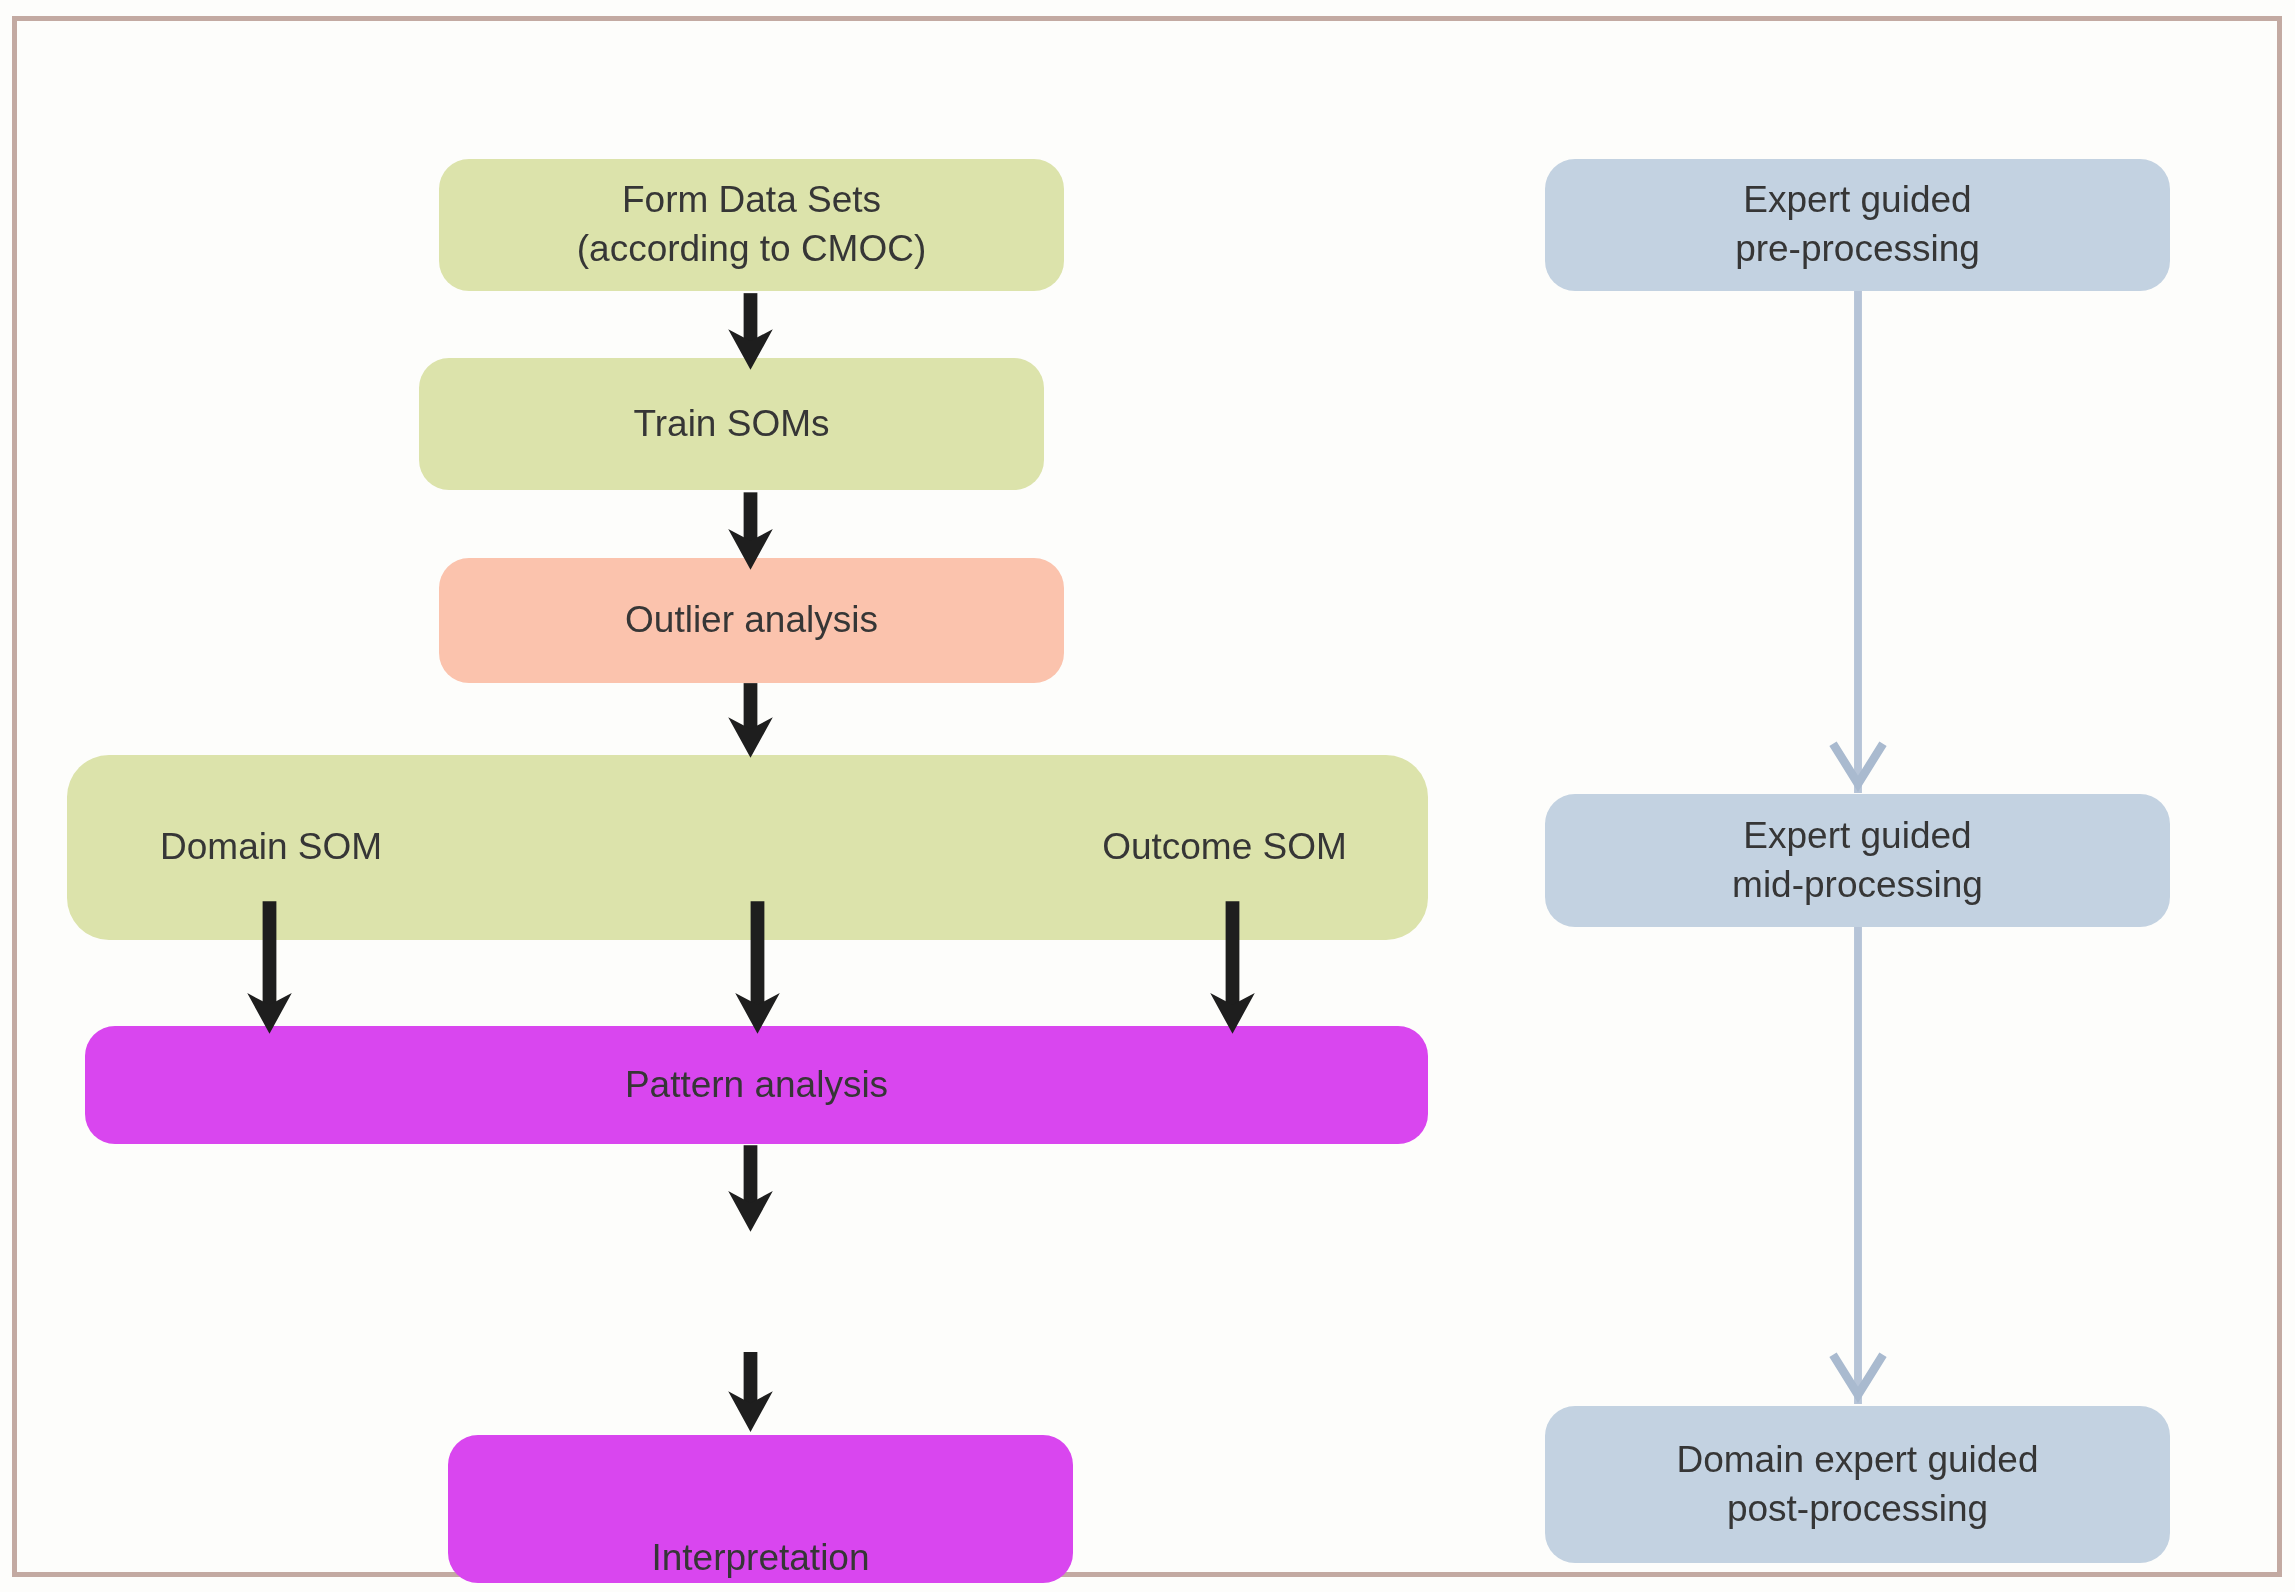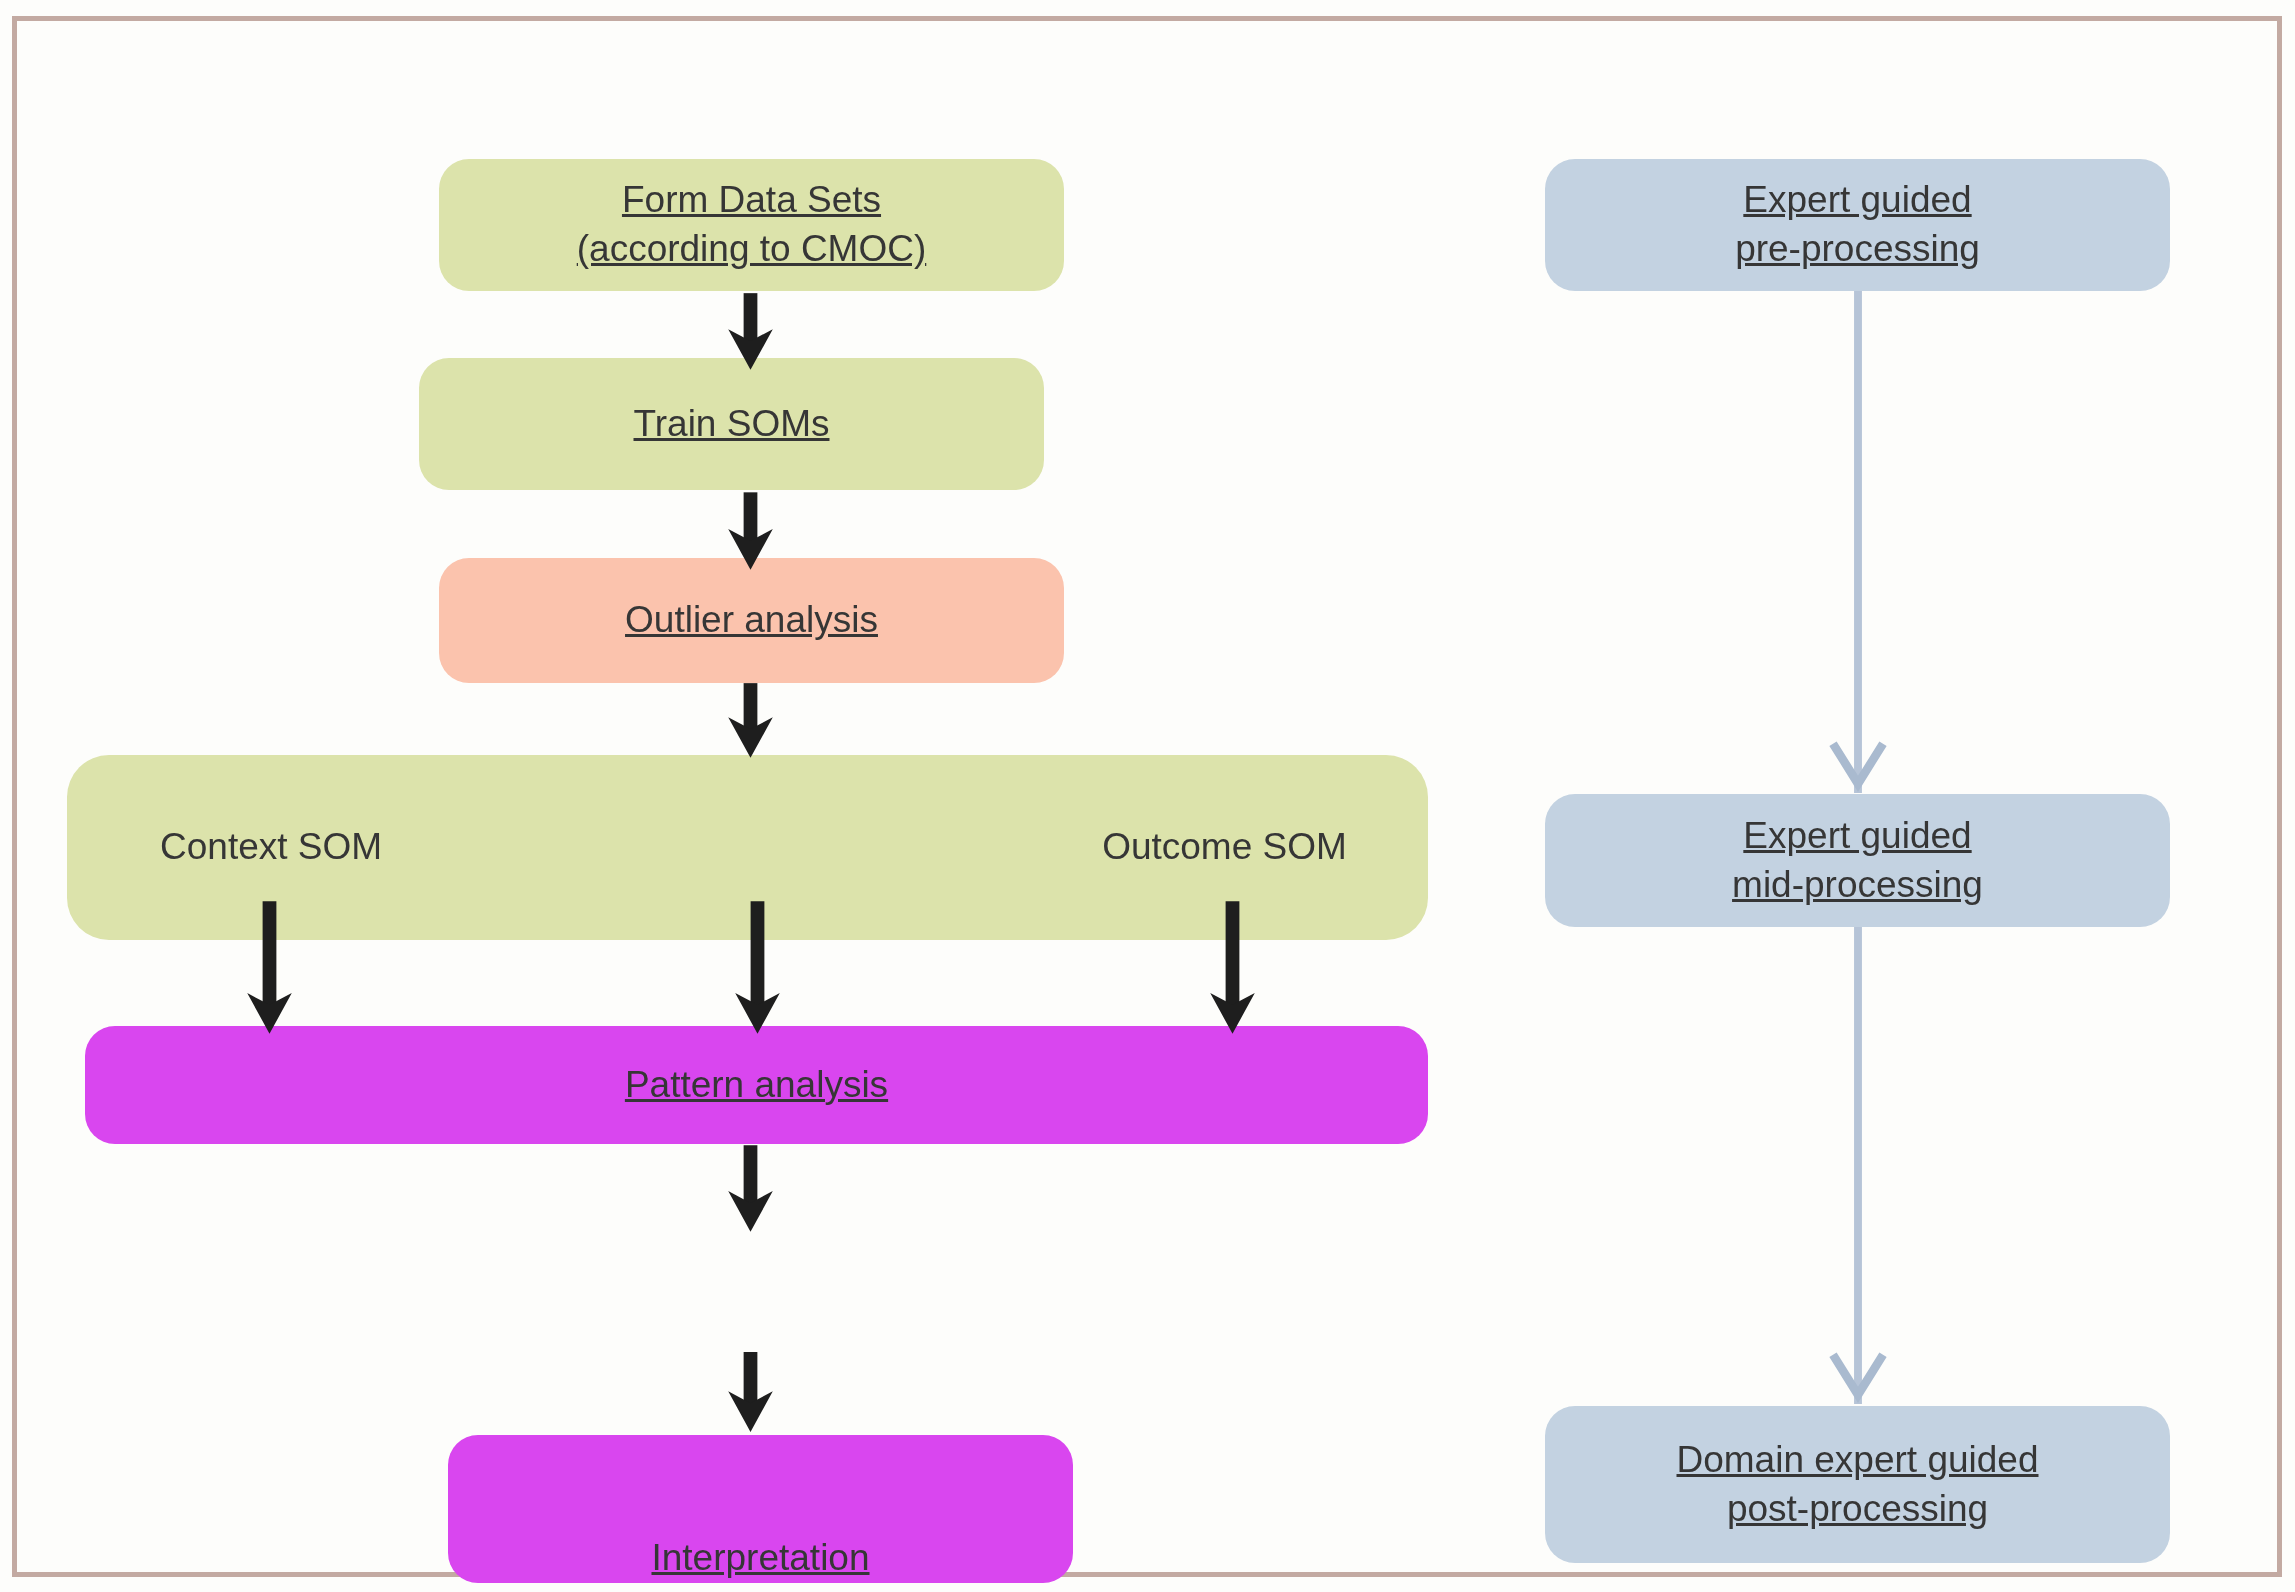--- a/index.html
+++ b/index.html
@@ -15,21 +15,20 @@
     border:5.3px solid #c3aaa2;
     background:transparent;
   }
   .node{
     position:absolute;
     display:flex;flex-direction:column;align-items:center;justify-content:center;
     text-align:center;
     border-radius:30px;
     font-size:37px;line-height:1.32;
     color:#363636;
-    text-decoration:underline;
   }
   .node span{display:block;}
   .green{background:#dce3ab;}
   .salmon{background:#fbc3ad;text-align:center;}
   .yellow{background:#d946ef;}
   .blue{background:#c3d2e1;}
   .wide{border-radius:42px;}
   .som-label{
     position:absolute;top:0;height:100%;
     display:flex;flex-direction:column;align-items:center;justify-content:center;
@@ -52,21 +51,21 @@
   <div class="node green" style="left:419px;top:358px;width:625px;height:132px;">
     <span>Train SOMs</span>
   </div>
 
   <div class="node salmon" style="left:439px;top:558px;width:625px;height:125px;">
     <span>Outlier analysis</span>
   </div>
 
   <div class="node green wide" style="left:67px;top:755px;width:1361px;height:185px;">
     <div class="som-label" style="left:6.6px;width:395px;">
-      <span>Context SOM</span>
+      <span>Domain SOM</span>
     </div>
     <div class="som-label" style="left:960px;width:395px;">
       <span>Outcome SOM</span>
     </div>
   </div>
 
   <div class="node yellow" style="left:85px;top:1026px;width:1343px;height:118px;">
     <span>Pattern analysis</span>
   </div>
 

